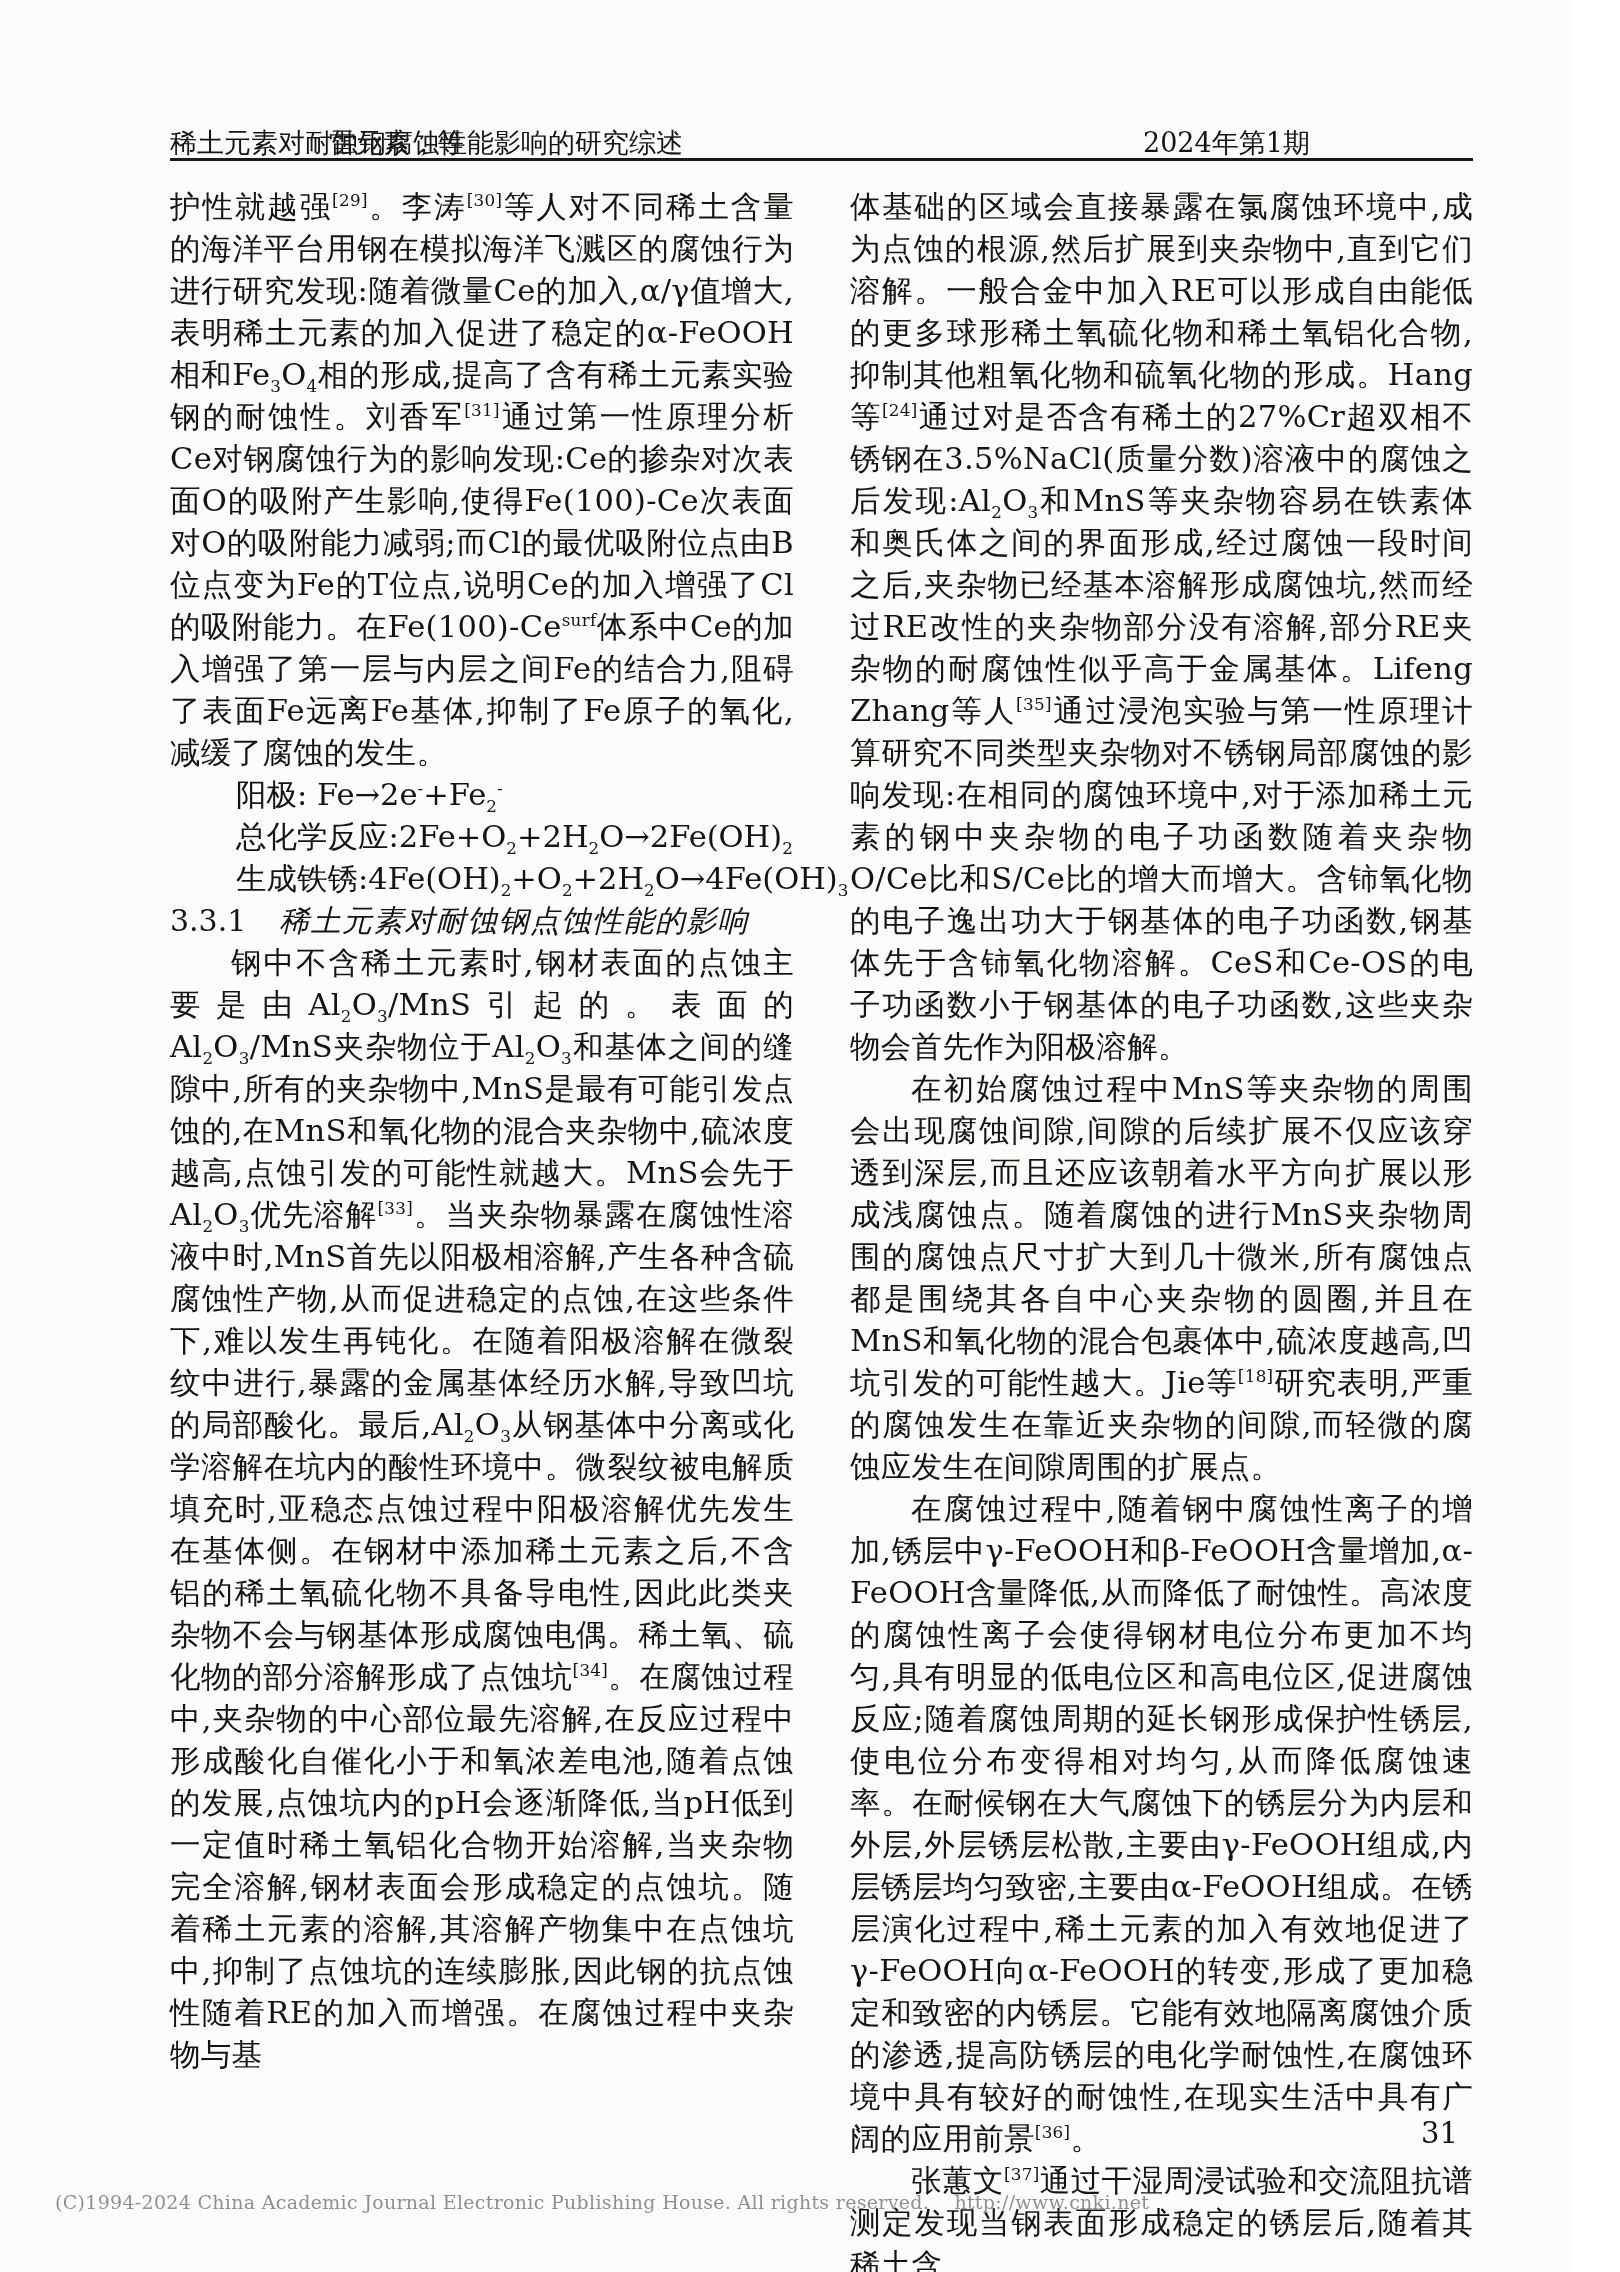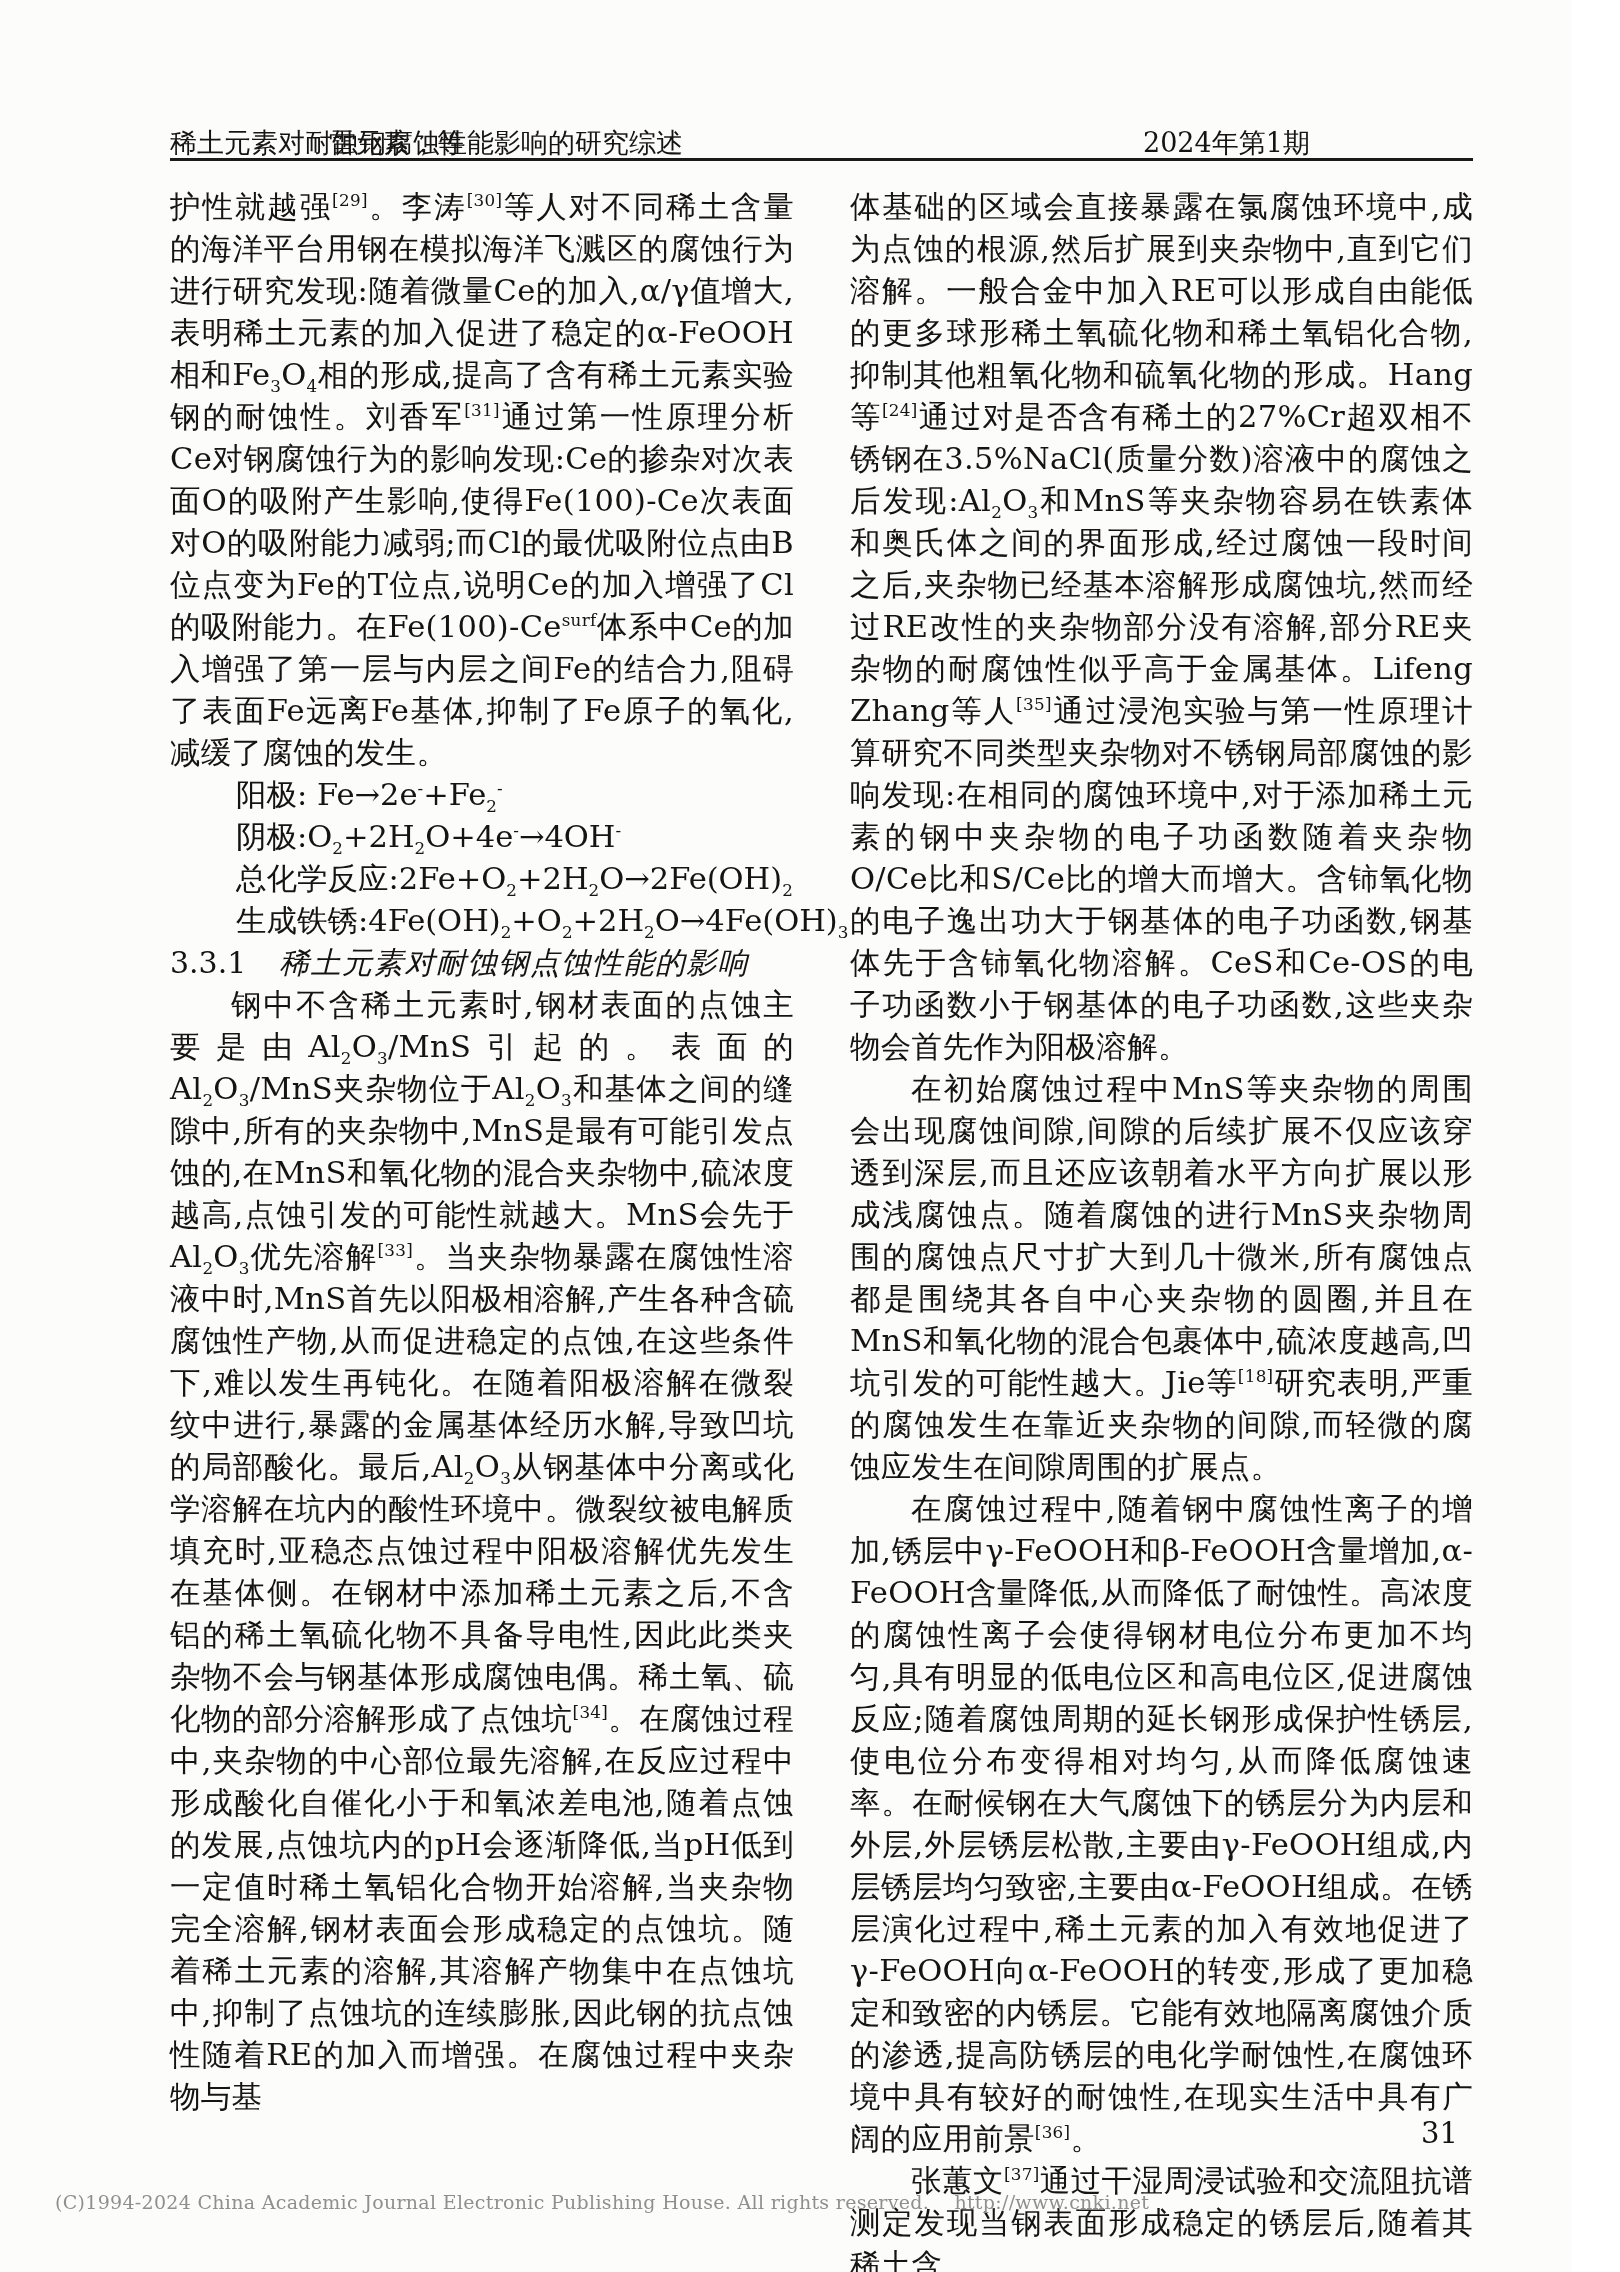--- a/index.html
+++ b/index.html
@@ -71,21 +71,20 @@
     <span class="rh-title">稀土元素对耐蚀钢腐蚀性能影响的研究综述</span>
     <span class="rh-issue">2024年第1期</span>
   </div>
   <div class="head-rule"></div>
 
   <div class="columns">
 
     <section class="col">
       <p class="body-p">护性就越强<sup>[29]</sup>。李涛<sup>[30]</sup>等人对不同稀土含量的海洋平台用钢在模拟海洋飞溅区的腐蚀行为进行研究发现:随着微量Ce的加入,α/γ值增大,表明稀土元素的加入促进了稳定的α-FeOOH相和Fe<sub>3</sub>O<sub>4</sub>相的形成,提高了含有稀土元素实验钢的耐蚀性。刘香军<sup>[31]</sup>通过第一性原理分析Ce对钢腐蚀行为的影响发现:Ce的掺杂对次表面O的吸附产生影响,使得Fe(100)-Ce次表面对O的吸附能力减弱;而Cl的最优吸附位点由B位点变为Fe的T位点,说明Ce的加入增强了Cl的吸附能力。在Fe(100)-Ce<sup>surf</sup>体系中Ce的加入增强了第一层与内层之间Fe的结合力,阻碍了表面Fe远离Fe基体,抑制了Fe原子的氧化,减缓了腐蚀的发生。</p>
       <div class="eq">阳极: Fe→2e<sup>-</sup>+Fe<sub>2</sub><sup>-</sup></div>
-      <div class="eq">阴极:O<sub>2</sub>+2H<sub>2</sub>O+4e<sup>-</sup>→4OH<sup>-</sup></div>
       <div class="eq">总化学反应:2Fe+O<sub>2</sub>+2H<sub>2</sub>O→2Fe(OH)<sub>2</sub></div>
       <div class="eq">生成铁锈:4Fe(OH)<sub>2</sub>+O<sub>2</sub>+2H<sub>2</sub>O→4Fe(OH)<sub>3</sub></div>
       <div class="sec-head">
         <span class="sec-num">3.3.1</span><span class="sec-title">稀土元素对耐蚀钢点蚀性能的影响</span>
       </div>
       <p class="body-p indent">钢中不含稀土元素时,钢材表面的点蚀主要是由Al<sub>2</sub>O<sub>3</sub>/MnS引起的。表面的Al<sub>2</sub>O<sub>3</sub>/MnS夹杂物位于Al<sub>2</sub>O<sub>3</sub>和基体之间的缝隙中,所有的夹杂物中,MnS是最有可能引发点蚀的,在MnS和氧化物的混合夹杂物中,硫浓度越高,点蚀引发的可能性就越大。MnS会先于Al<sub>2</sub>O<sub>3</sub>优先溶解<sup>[33]</sup>。当夹杂物暴露在腐蚀性溶液中时,MnS首先以阳极相溶解,产生各种含硫腐蚀性产物,从而促进稳定的点蚀,在这些条件下,难以发生再钝化。在随着阳极溶解在微裂纹中进行,暴露的金属基体经历水解,导致凹坑的局部酸化。最后,Al<sub>2</sub>O<sub>3</sub>从钢基体中分离或化学溶解在坑内的酸性环境中。微裂纹被电解质填充时,亚稳态点蚀过程中阳极溶解优先发生在基体侧。在钢材中添加稀土元素之后,不含铝的稀土氧硫化物不具备导电性,因此此类夹杂物不会与钢基体形成腐蚀电偶。稀土氧、硫化物的部分溶解形成了点蚀坑<sup>[34]</sup>。在腐蚀过程中,夹杂物的中心部位最先溶解,在反应过程中形成酸化自催化小于和氧浓差电池,随着点蚀的发展,点蚀坑内的pH会逐渐降低,当pH低到一定值时稀土氧铝化合物开始溶解,当夹杂物完全溶解,钢材表面会形成稳定的点蚀坑。随着稀土元素的溶解,其溶解产物集中在点蚀坑中,抑制了点蚀坑的连续膨胀,因此钢的抗点蚀性随着RE的加入而增强。在腐蚀过程中夹杂物与基</p>
     </section>
 
     <section class="col">
       <p class="body-p">体基础的区域会直接暴露在氯腐蚀环境中,成为点蚀的根源,然后扩展到夹杂物中,直到它们溶解。一般合金中加入RE可以形成自由能低的更多球形稀土氧硫化物和稀土氧铝化合物,抑制其他粗氧化物和硫氧化物的形成。Hang等<sup>[24]</sup>通过对是否含有稀土的27%Cr超双相不锈钢在3.5%NaCl(质量分数)溶液中的腐蚀之后发现:Al<sub>2</sub>O<sub>3</sub>和MnS等夹杂物容易在铁素体和奥氏体之间的界面形成,经过腐蚀一段时间之后,夹杂物已经基本溶解形成腐蚀坑,然而经过RE改性的夹杂物部分没有溶解,部分RE夹杂物的耐腐蚀性似乎高于金属基体。Lifeng Zhang等人<sup>[35]</sup>通过浸泡实验与第一性原理计算研究不同类型夹杂物对不锈钢局部腐蚀的影响发现:在相同的腐蚀环境中,对于添加稀土元素的钢中夹杂物的电子功函数随着夹杂物O/Ce比和S/Ce比的增大而增大。含铈氧化物的电子逸出功大于钢基体的电子功函数,钢基体先于含铈氧化物溶解。CeS和Ce-OS的电子功函数小于钢基体的电子功函数,这些夹杂物会首先作为阳极溶解。</p>

